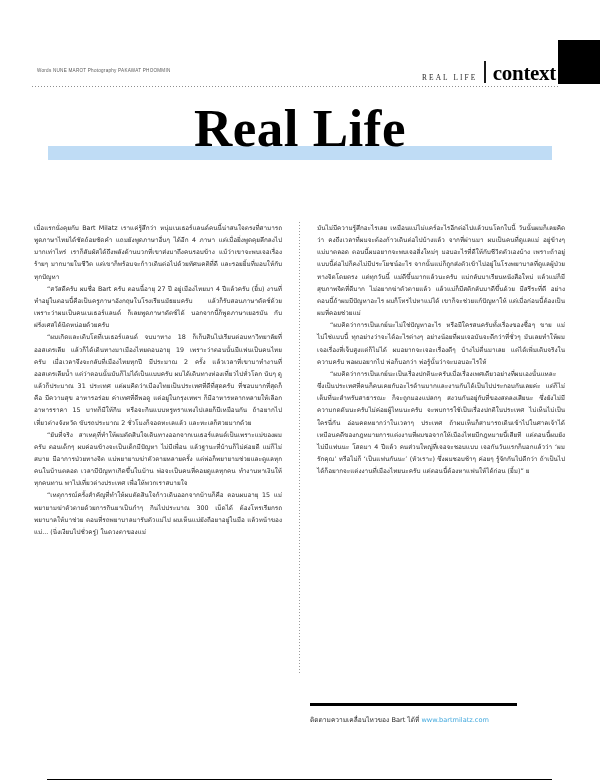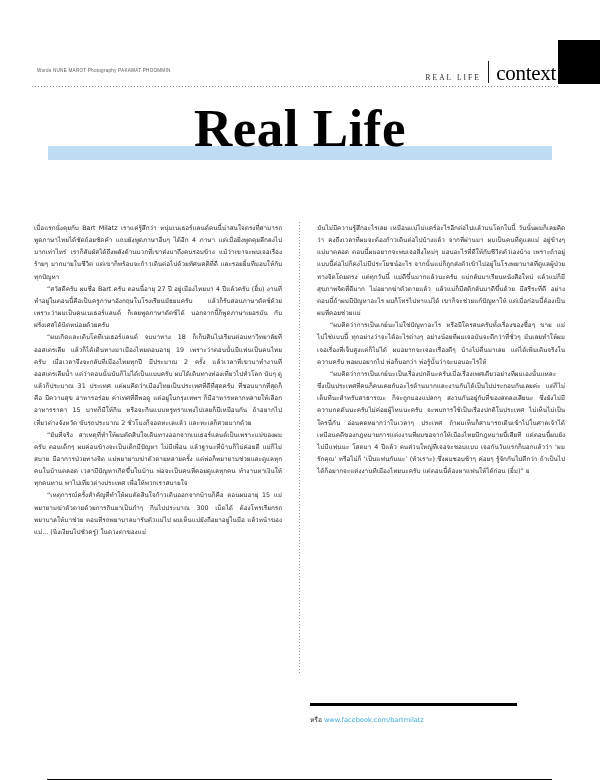--- a/index.html
+++ b/index.html
@@ -67,21 +67,21 @@
     line-height: 1;
   }
   .kicker-rule {
     width: 1.4px;
     height: 22px;
     background: #1a1a1a;
     margin-right: 7px;
   }
   .context-word {
     font-family: "Liberation Serif", serif;
-    font-weight: normal;
+    font-weight: bold;
     font-size: 21px;
     line-height: 0.85;
     color: #000000;
     letter-spacing: -0.3px;
   }
   .dotted-rule {
     position: absolute;
     left: 32px;
     right: 42px;
     top: 46px;
@@ -250,20 +250,20 @@
     <div class="col col-right">
       <p>มันไม่มีความรู้สึกอะไรเลย เหมือนแม่ไม่แคร์อะไรอีกต่อไปแล้วบนโลกใบนี้ วันนั้นผมก็เลยคิดว่า คงถึงเวลาที่ผมจะต้องก้าวเดินต่อไปบ้างแล้ว จากที่ผ่านมา ผมเป็นคนที่ดูแลแม่ อยู่ข้างๆ แม่มาตลอด ตอนนี้ผมอยากจะพบเจอสิ่งใหม่ๆ มอบอะไรที่ดีให้กับชีวิตตัวเองบ้าง เพราะถ้าอยู่แบบนี้ต่อไปก็คงไม่มีประโยชน์อะไร จากนั้นแม่ก็ถูกส่งตัวเข้าไปอยู่ในโรงพยาบาลที่ดูแลผู้ป่วยทางจิตโดยตรง แต่ทุกวันนี้ แม่ดีขึ้นมากแล้วนะครับ แม่กลับมาเรียนหนังสือใหม่ แล้วแม่ก็มีสุขภาพจิตที่ดีมาก ไม่อยากฆ่าตัวตายแล้ว แล้วแม่ก็มีสติกลับมาดีขึ้นด้วย มีสรีระที่ดี อย่างตอนนี้ถ้าผมมีปัญหาอะไร ผมก็โทรไปหาแม่ได้ เขาก็จะช่วยแก้ปัญหาให้ แต่เมื่อก่อนนี้ต้องเป็นผมที่คอยช่วยแม่</p>
       <p class="indent">“ผมคิดว่าการเป็นเกย์นะไม่ใช่ปัญหาอะไร หรือมีใครสนครับทั้งเรื่องของซื้อๆ ขาย แม่ไม่ใช่แบบนี้ ทุกอย่างว่าจะได้อะไรต่างๆ อย่างน้อยที่ผมเจอมันจะดีกว่าที่ชั่วๆ มันเลยทำให้ผมเจอเรื่องที่เจ็บสูงแต่ก็ไม่ได้ ผมอยากจะเจอะเรื่องดีๆ บ้างไม่ตื่นมาเลย แต่ได้เพิ่มเติมจริงในความครับ พอผมอยากไป พ่อก็บอกว่า พ่อรู้นั้นว่าจะมอบอะไรให้</p>
       <p class="indent">“ผมคิดว่าการเป็นเกย์นะเป็นเรื่องปกตินะครับเมื่อเรื่องเพศเดียวอย่างที่ผมเองนั้นแหละ ซึ่งเป็นประเทศที่คนก็คนเคยกับอะไรด้านมากและงานกันได้เป็นไปประกอบกันเลยค่ะ แต่ก็ไม่เต็มที่นะสำหรับสาธารณะ ก็จะถูกมองแปลกๆ สงวนกันอยู่กับที่ของสตลงเสียนะ ซึ่งยังไม่มีความกดดันนะครับไม่ค่อยผู้ไหนนะครับ จะพบการใช้เป็นเรื่องปกติในประเทศ ไม่เห็นไม่เป็นใครนี่กัน อ่อนคดหยากว่าในเวลาๆ ประเทศ ถ้าผมเห็นก็สามารถเดินเข้าไปในศาลเจ้าได้ เหมือนคดีของกฎหมายการแต่งงานที่ผมขอจากให้เมืองไทยมีกฎหมายนี้เสียที แต่ตอนนี้ผมยังไม่มีแฟนนะ โสดมา 4 ปีแล้ว คนส่วนใหญ่ที่เจอจะชอบแบบ เจอกันวันแรกก็บอกแล้วว่า ‘ผมรักคุณ’ หรือไม่ก็ ‘เป็นแฟนกันนะ’ (หัวเราะ) ซึ่งผมชอบช้าๆ ค่อยๆ รู้จักกันไปดีกว่า ถ้าเป็นไปได้ก็อยากจะแต่งงานที่เมืองไทยนะครับ แต่ตอนนี้ต้องหาแฟนให้ได้ก่อน (ยิ้ม)” ย</p>
     </div>
   </div>
 
   <div class="contact">
     <div class="contact-rule"></div>
     <div class="contact-line">
-      <span>หรือ </span><span class="url">www.facebook.com/bartmilatz</span>
+      <span>ติดตามความเคลื่อนไหวของ Bart ได้ที่ </span><span class="url">www.bartmilatz.com</span>
     </div>
   </div>
 
   <div class="footer-bar"></div>
   <div class="page-number">131</div>
 
 </div>
 
 </body></html>

